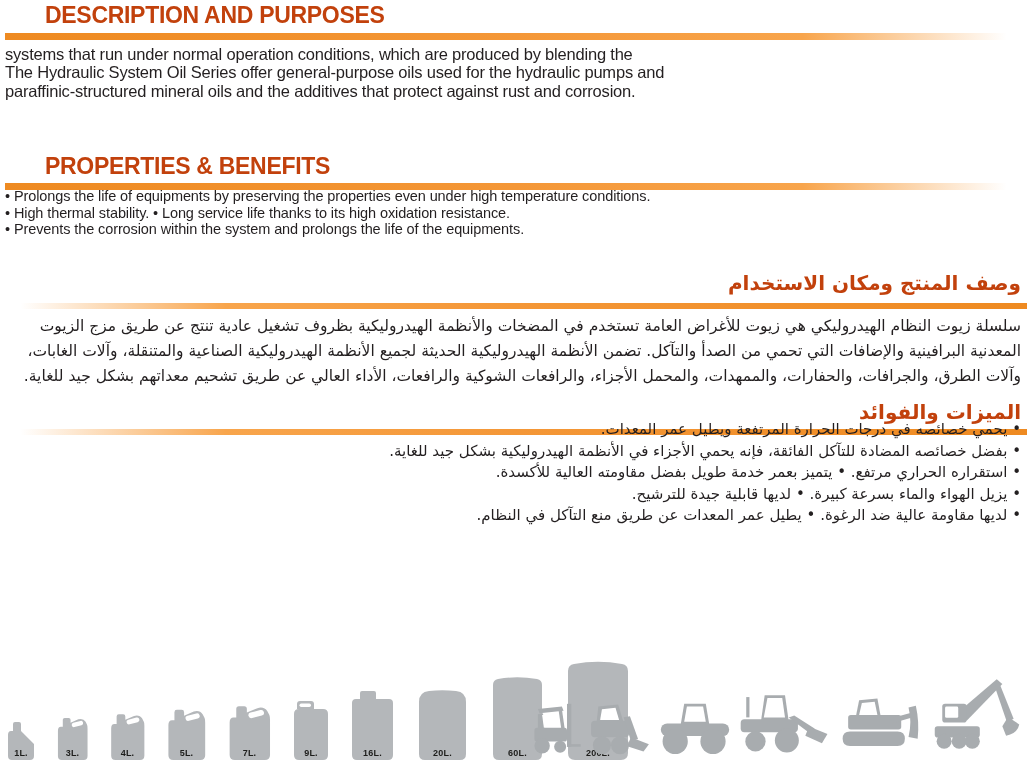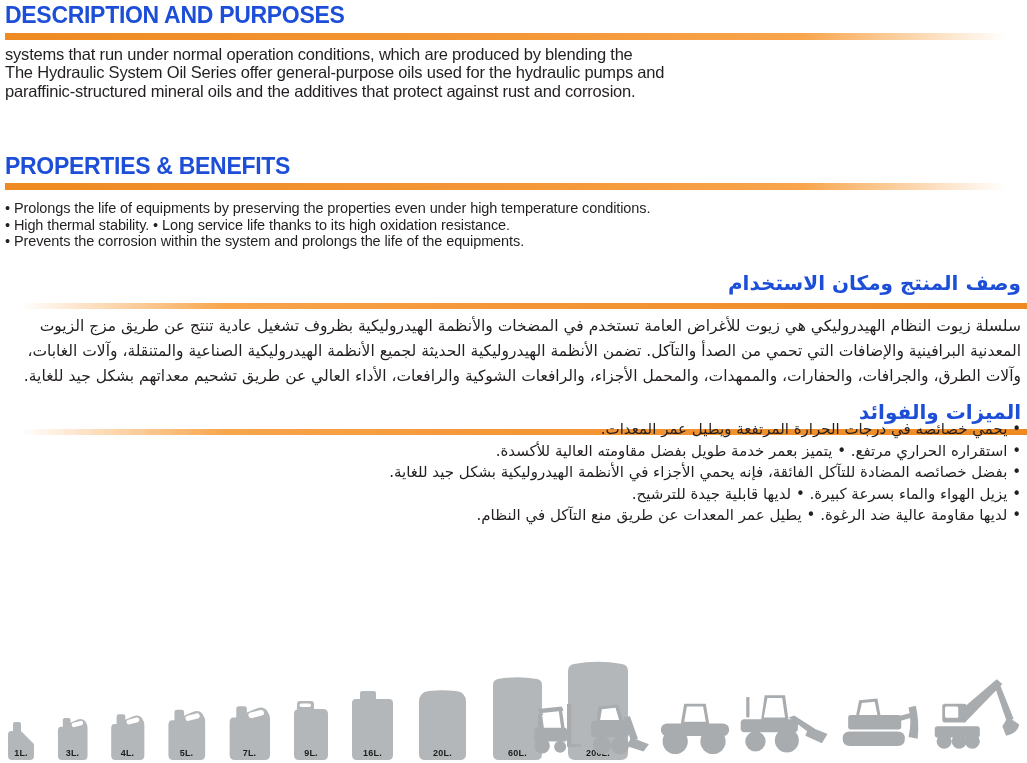--- a/index.html
+++ b/index.html
@@ -1,32 +1,32 @@
 <!DOCTYPE html>
 <html><head>
 <meta charset="utf-8">
 <style>
   html,body{margin:0;padding:0;background:#fff;}
   .page{position:relative;width:1027px;height:763px;background:#ffffff;overflow:hidden;
         font-family:"Liberation Sans",sans-serif;}
 
-  .head{position:absolute;font-weight:700;color:#1d4ed8;white-space:nowrap;}
+  .head{position:absolute;font-weight:700;color:#c2410c;white-space:nowrap;margin-left:40px;}
   .head-en{left:5px;font-size:23px;letter-spacing:-0.3px;}
   .head-ar{right:6px;font-size:20px;font-family:"DejaVu Sans",sans-serif;direction:rtl;}
 
   .bar{position:absolute;height:7px;}
   .bar-en{left:5px;right:0;
     background:linear-gradient(90deg,#ee8a21 0%,#f49737 50%,#f8a54c 78%,rgba(248,165,76,0) 98%);}
   .bar-ar{left:0;right:0;height:6px;
     background:linear-gradient(270deg,#ee8a21 0%,#f49737 50%,#f8a54c 78%,rgba(248,165,76,0) 98%);}
 
   .txt{position:absolute;color:#231f20;}
   .txt div{white-space:nowrap;}
   .en-par{left:5px;top:45px;font-size:16.5px;line-height:18.4px;letter-spacing:-0.2px;}
-  .en-list{left:5px;top:200px;font-size:14.5px;line-height:16.6px;letter-spacing:-0.1px;}
+  .en-list{left:5px;top:188px;font-size:14.5px;line-height:16.6px;letter-spacing:-0.1px;}
   .ar{direction:rtl;text-align:right;font-family:"DejaVu Sans",sans-serif;}
   .ar-par{right:6px;top:314px;font-size:15.5px;line-height:25px;}
   .ar-list{right:6px;top:419px;font-size:15px;line-height:21.6px;}
 
   .packs{position:absolute;left:6px;bottom:3px;display:flex;align-items:flex-end;gap:20px;}
   .pack{position:relative;flex:0 0 auto;}
   .pack svg{display:block;width:100%;height:100%;}
   .sil{fill:#b4b7ba;}
   .slot{fill:#ffffff;}
   .pack-label{position:absolute;left:0;right:0;bottom:2px;text-align:center;
@@ -64,22 +64,22 @@
   <div class="txt ar ar-par">
     <div>سلسلة زيوت النظام الهيدروليكي هي زيوت للأغراض العامة تستخدم في المضخات والأنظمة الهيدروليكية بظروف تشغيل عادية تنتج عن طريق مزج الزيوت</div>
     <div>المعدنية البرافينية والإضافات التي تحمي من الصدأ والتآكل. تضمن الأنظمة الهيدروليكية الحديثة لجميع الأنظمة الهيدروليكية الصناعية والمتنقلة، وآلات الغابات،</div>
     <div>وآلات الطرق، والجرافات، والحفارات، والممهدات، والمحمل الأجزاء، والرافعات الشوكية والرافعات، الأداء العالي عن طريق تشحيم معداتهم بشكل جيد للغاية.</div>
   </div>
 
   <div class="head head-ar" style="top:400px">الميزات والفوائد</div>
   <div class="bar bar-ar" style="top:429px"></div>
   <div class="txt ar ar-list">
     <div>• يحمي خصائصه في درجات الحرارة المرتفعة ويطيل عمر المعدات.</div>
+    <div>• بفضل خصائصه المضادة للتآكل الفائقة، فإنه يحمي الأجزاء في الأنظمة الهيدروليكية بشكل جيد للغاية.</div>
     <div>• استقراره الحراري مرتفع.  • يتميز بعمر خدمة طويل بفضل مقاومته العالية للأكسدة.</div>
-    <div>• بفضل خصائصه المضادة للتآكل الفائقة، فإنه يحمي الأجزاء في الأنظمة الهيدروليكية بشكل جيد للغاية.</div>
     <div>• يزيل الهواء والماء بسرعة كبيرة.  • لديها قابلية جيدة للترشيح.</div>
     <div>• لديها مقاومة عالية ضد الرغوة.  • يطيل عمر المعدات عن طريق منع التآكل في النظام.</div>
   </div>
 
   <div class="packs">
 
     <div class="pack" style="width:30px;height:42px">
       <svg viewBox="0 0 30 42" preserveAspectRatio="none">
         <path class="sil" d="M2 17 Q2 13 5 13 L7 13 L7 6 Q7 4 9 4 L13 4 Q15 4 15 6 L15 13 L28 26 L28 38 Q28 42 24 42 L6 42 Q2 42 2 38 Z"></path>
       </svg>

